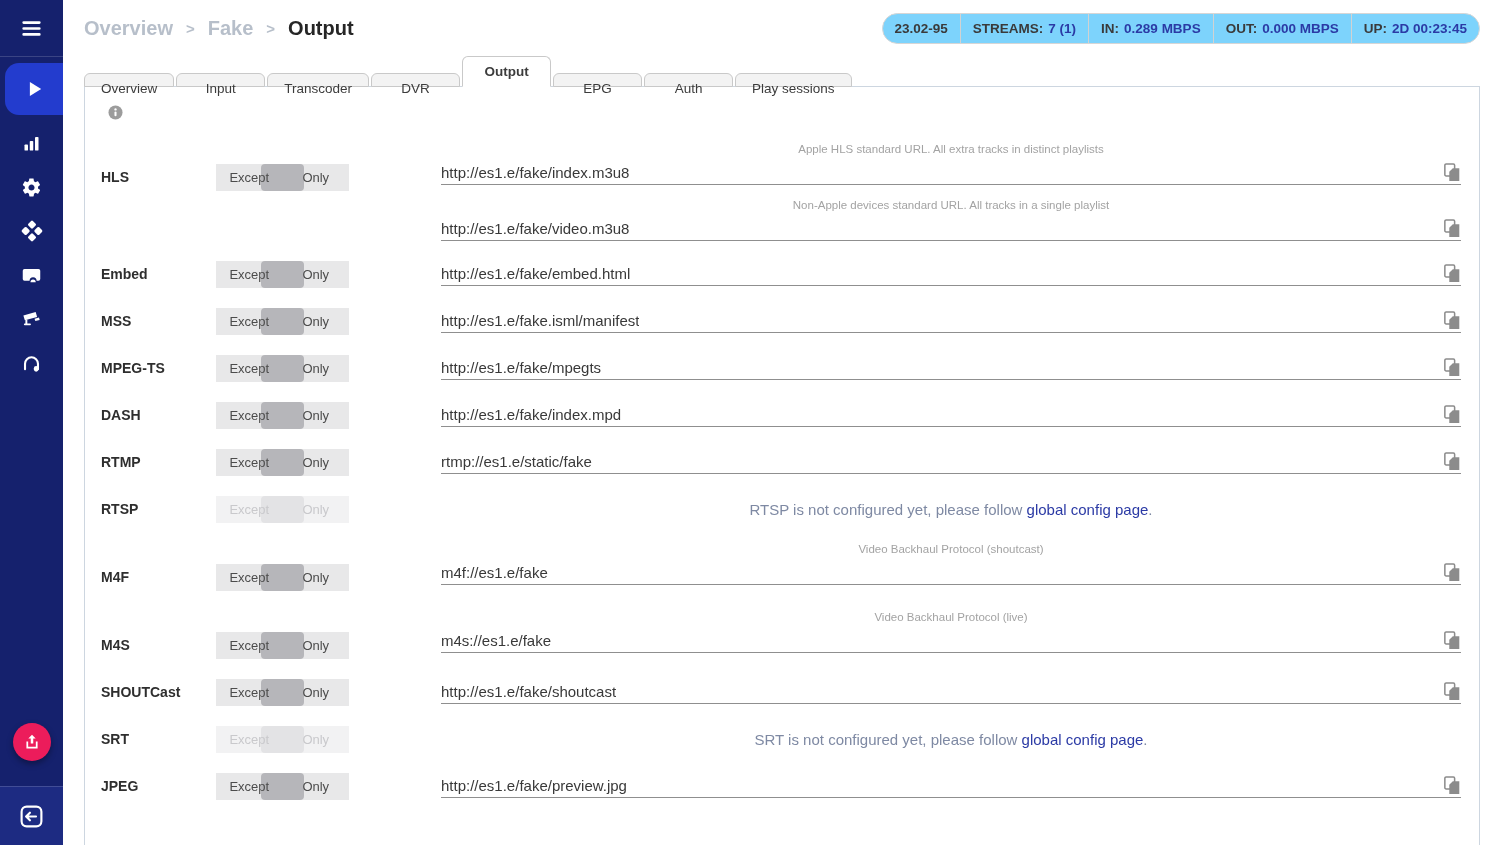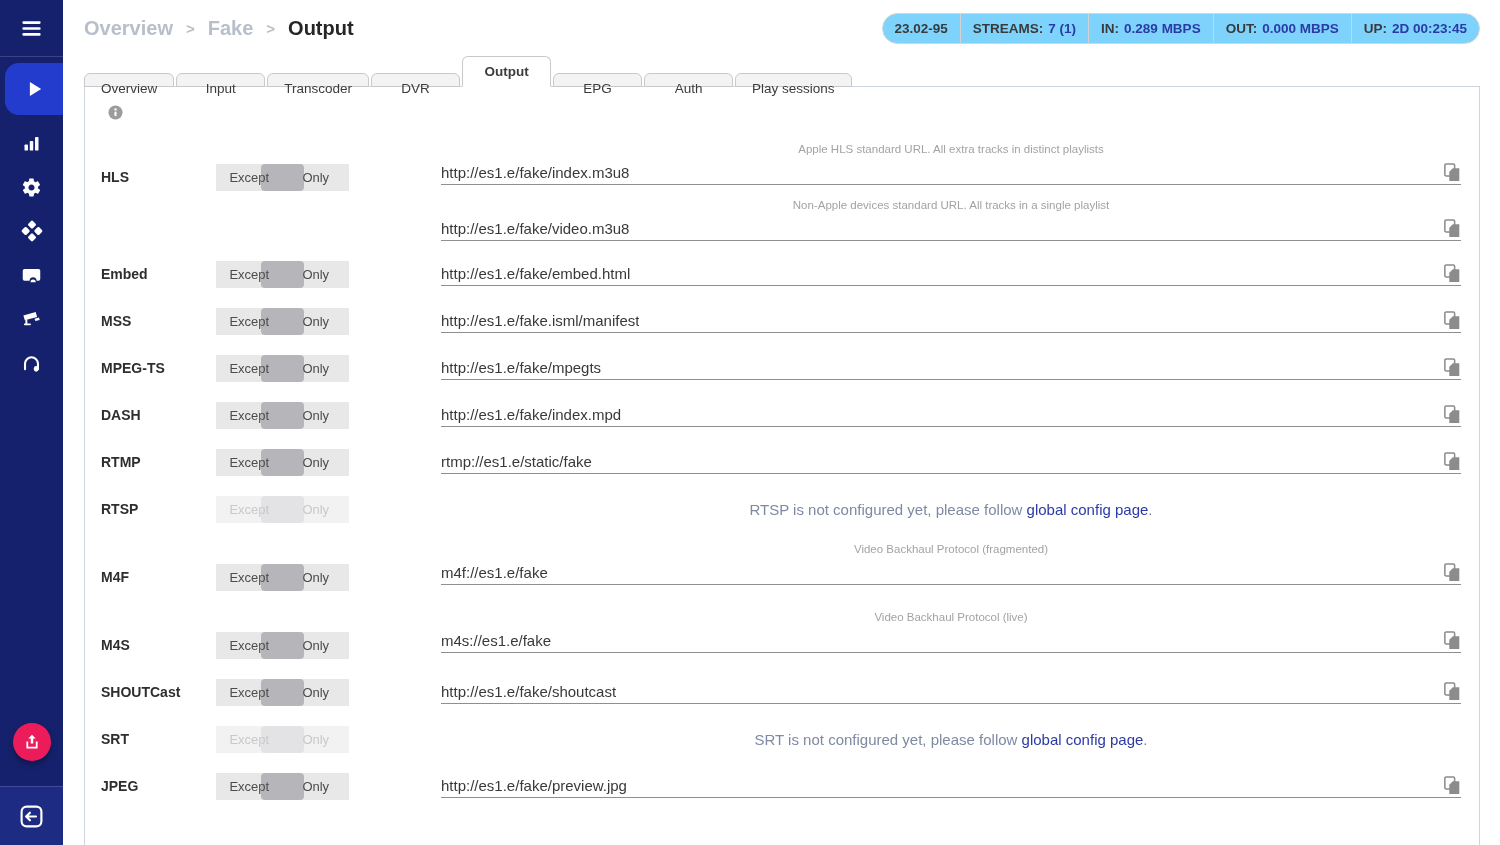--- a/index.html
+++ b/index.html
@@ -406,21 +406,21 @@
           <div class="proto-label">M4F</div>
           <div class="toggle-col">
             <div class="toggle">
               <span>Except</span>
               <span>Only</span>
               <div class="knob"></div>
             </div>
           </div>
           <div class="proto-right">
             <div class="fgroup">
-              <div class="fcaption">Video Backhaul Protocol (fragmented)</div>
+              <div class="fcaption">Video Backhaul Protocol (shoutcast)</div>
               <div class="fline">
                 <span class="fvalue">m4f://es1.e/fake</span>
                 <span class="copy-btn">
                   <span class="icon">
                     <svg viewBox="0 0 20 22" width="17" height="19">
                       <rect x="1" y="1" width="11.5" height="14" rx="1.5" fill="none" stroke="#8c8c8c" stroke-width="1.8"></rect>
                       <path d="M10.4 6h7.6v15H6.2V10.2z" fill="#8c8c8c"></path>
                     </svg>
                   </span>
                 </span>

